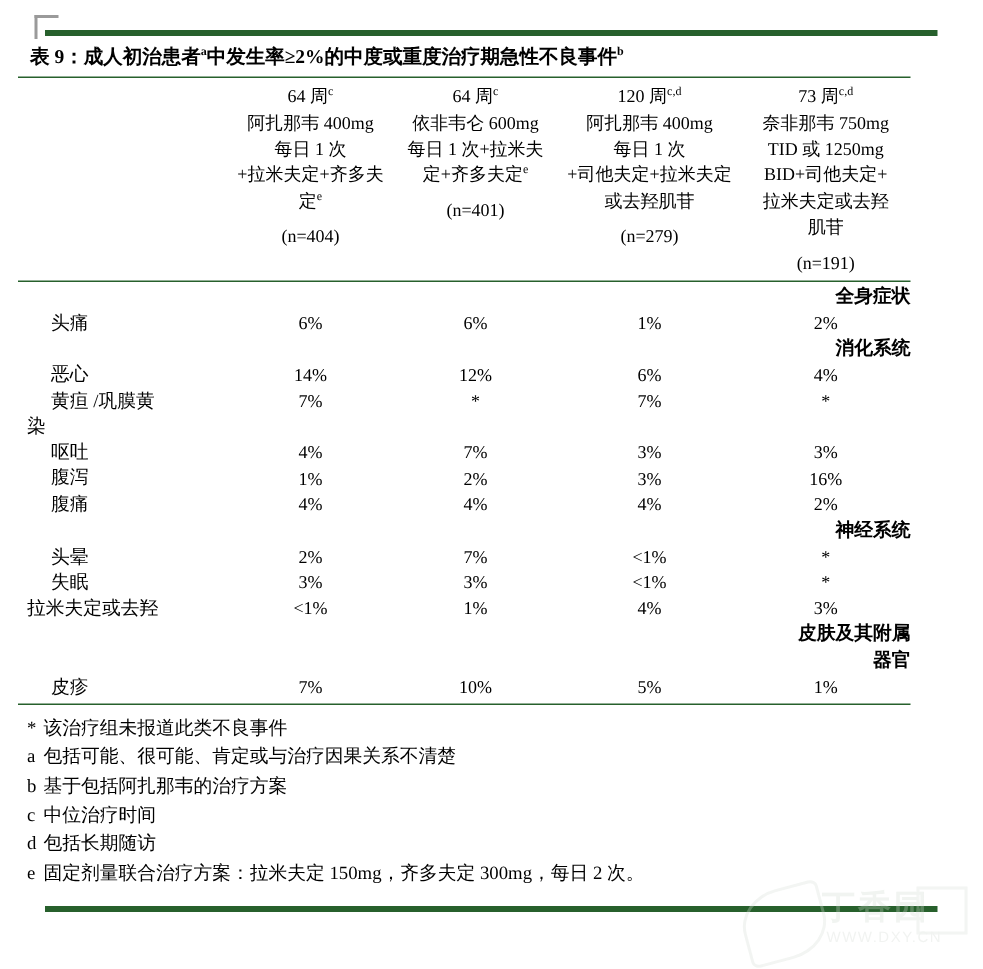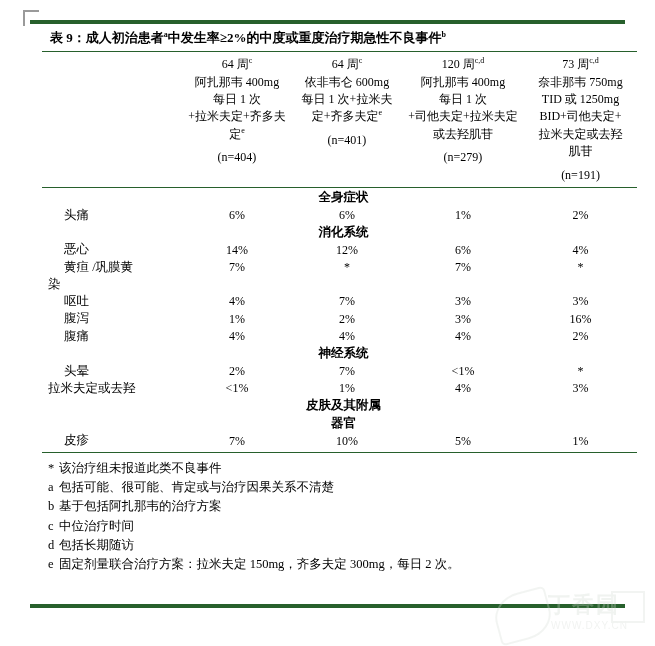--- a/index.html
+++ b/index.html
@@ -87,21 +87,21 @@
     left: 118px;
     top: 1px;
     width: 30px;
     height: 28px;
     border: 2px solid #d6ded6;
   }
 
   
   .table-wrap {
     position: absolute;
-    left: 42px;
+    left: 12px;
     top: 24px;
     width: 595px;
   }
   table.tbl {
     border-collapse: collapse;
     width: 595px;
     table-layout: fixed;
   }
   td, th { padding: 0; vertical-align: bottom; }
 
@@ -139,21 +139,21 @@
   }
   .hdr-rule td {
     border-bottom: 1.6px solid #27602c;
     height: 3px;
   }
 
   .cat-row td {
     font-weight: bold;
     font-size: 12.5px;
     padding: 2px 0 0 8px;
-    text-align: center;
+    text-align: right;
     line-height: 1.25;
   }
   .evt-label {
     font-size: 12.5px;
     padding: 1px 0 0 22px;
     text-align: left;
     line-height: 1.3;
   }
   .evt-label.flush {
     padding-left: 6px;
@@ -313,20 +313,27 @@
     </tr>
 
     <tr>
       <td class="evt-label">头晕</td>
       <td class="val">2%</td>
       <td class="val">7%</td>
       <td class="val">&lt;1%</td>
       <td class="val">*</td>
     </tr>
 
+    <tr>
+      <td class="evt-label">失眠</td>
+      <td class="val">3%</td>
+      <td class="val">3%</td>
+      <td class="val">&lt;1%</td>
+      <td class="val">*</td>
+    </tr>
 
     <tr>
       <td class="evt-label flush">拉米夫定或去羟</td>
       <td class="val">&lt;1%</td>
       <td class="val">1%</td>
       <td class="val">4%</td>
       <td class="val">3%</td>
     </tr>
 
     <tr class="cat-row">

